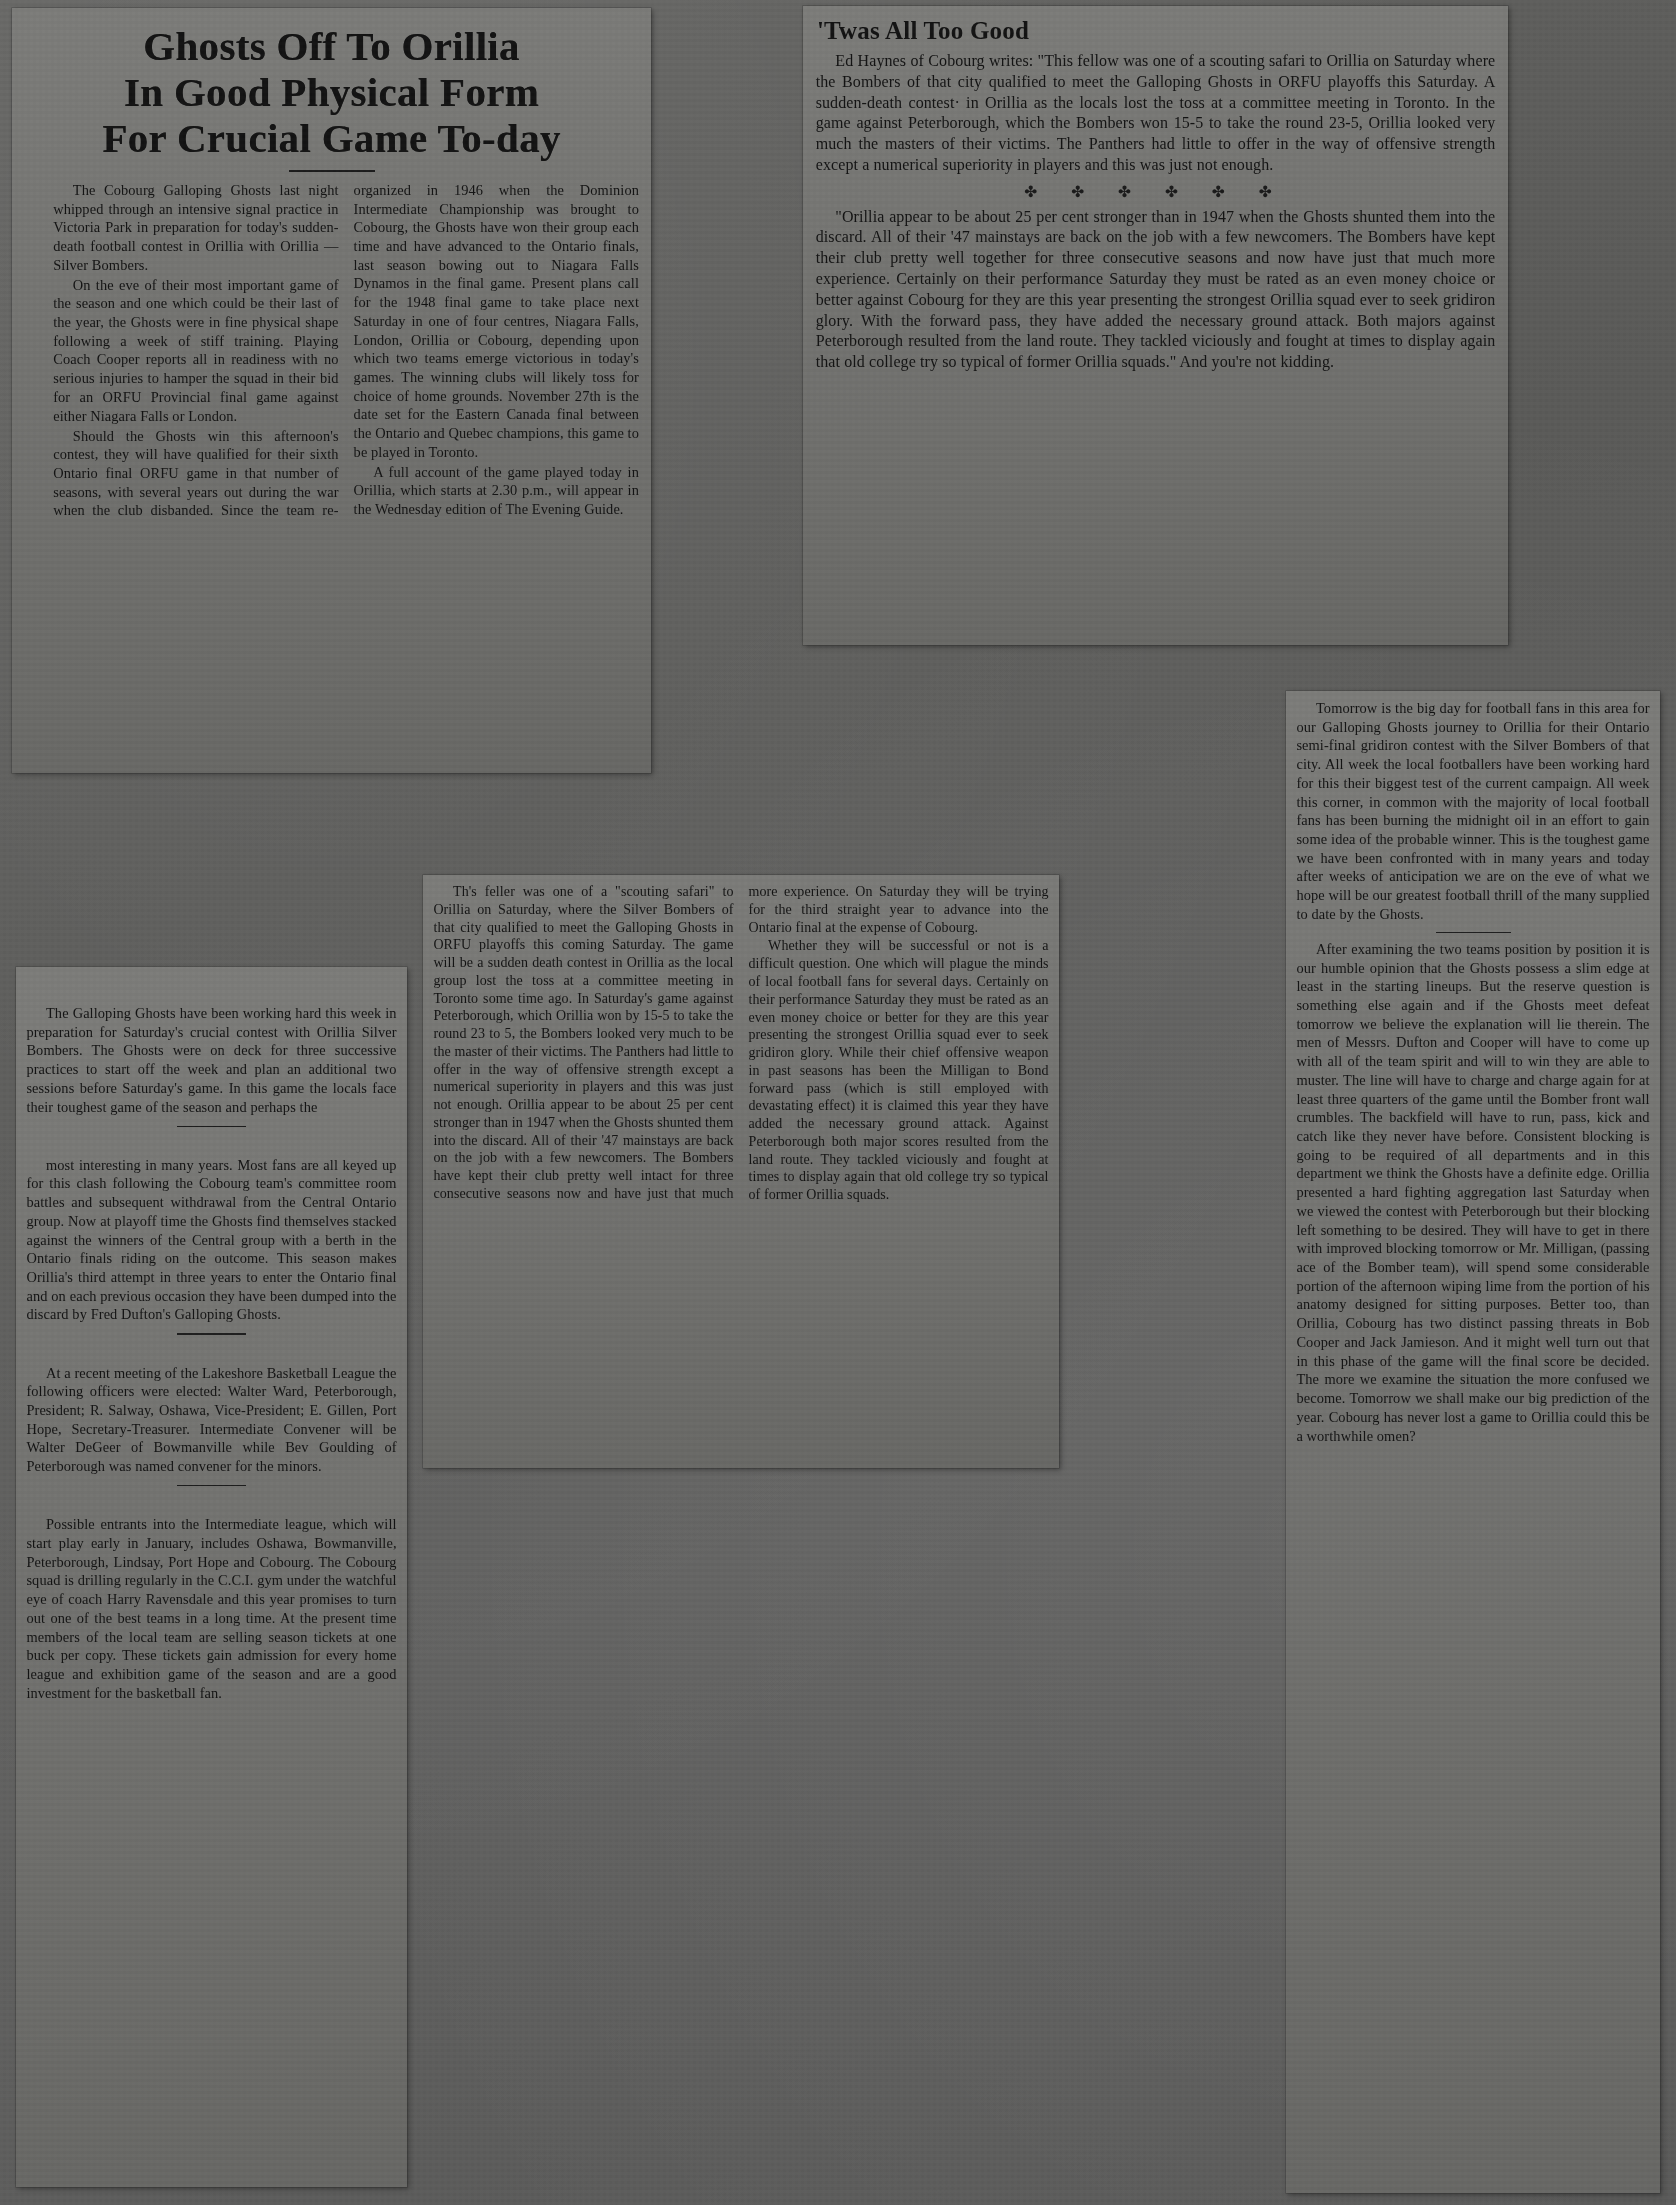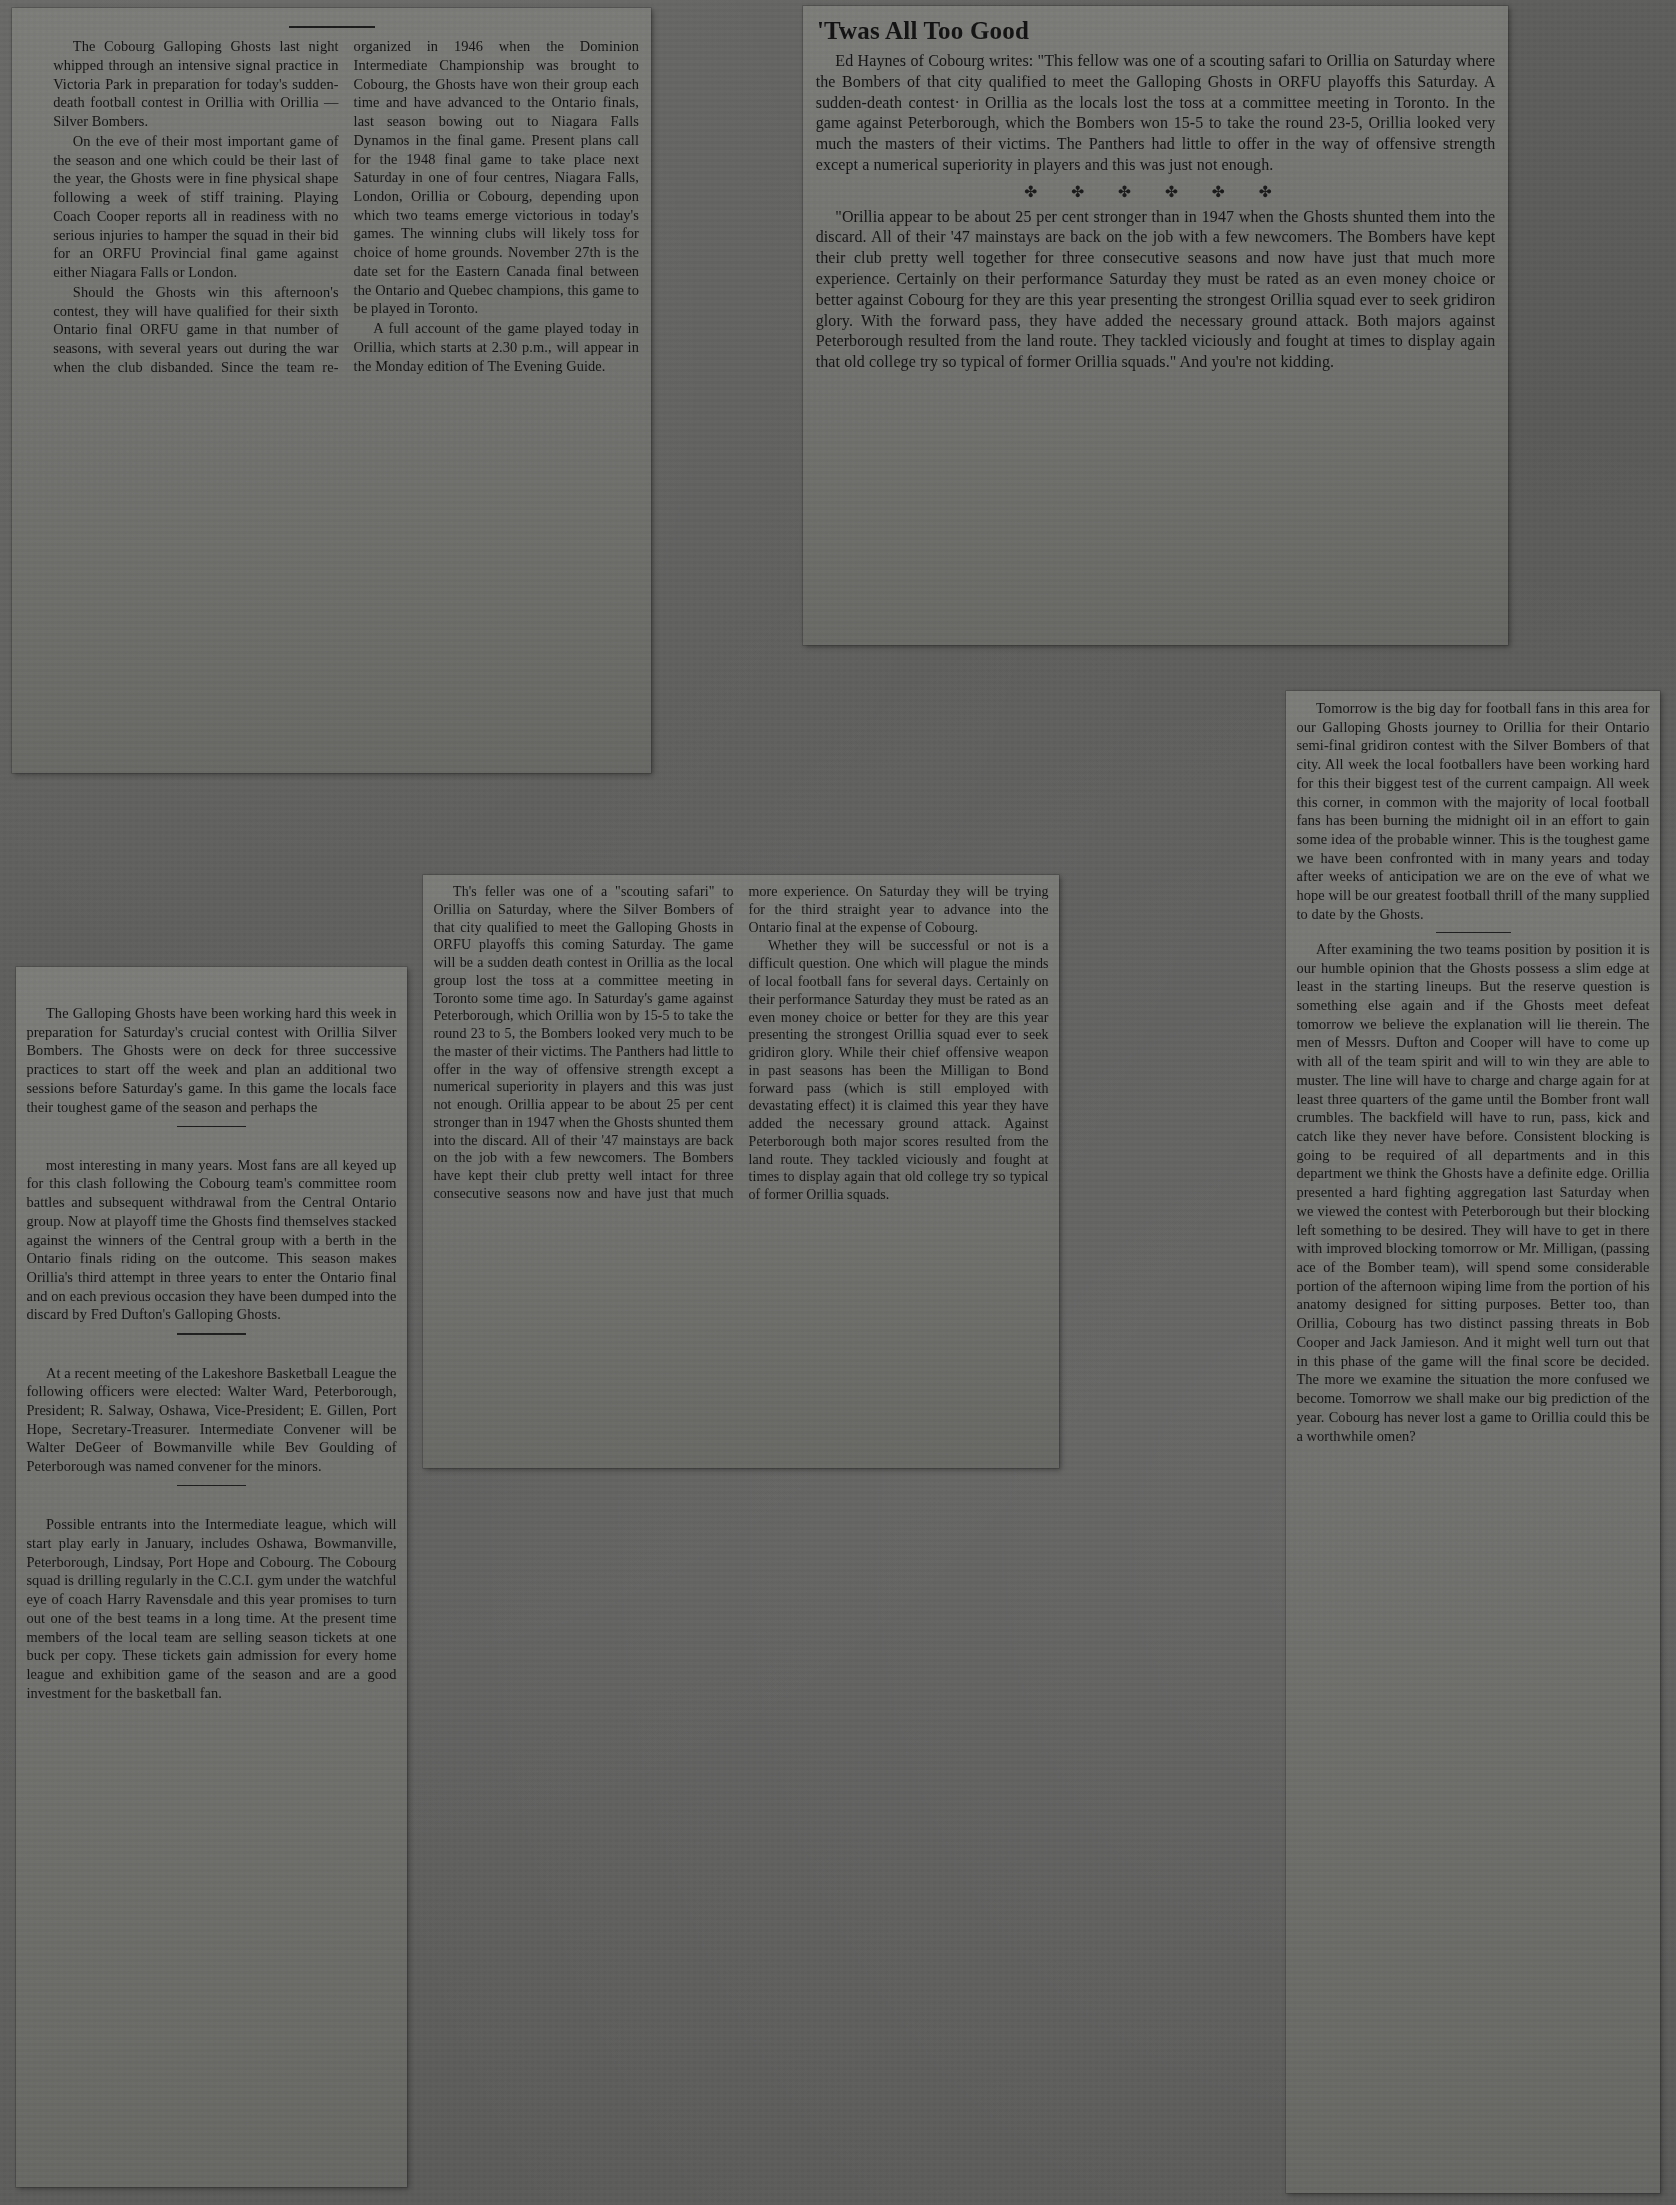--- a/index.html
+++ b/index.html
@@ -139,26 +139,31 @@
       repeating-linear-gradient(0deg, rgba(255,255,255,0.035) 0 0.6px, rgba(0,0,0,0.035) 0.6px 1.2px),
       repeating-linear-gradient(90deg, rgba(255,255,255,0.02) 0 0.6px, rgba(0,0,0,0.02) 0.6px 1.2px);
   }
 </style>
 </head>
 <body>
 
 <div id="page">
 
   <div class="clip" id="headline-clip">
+    <div class="hl" id="main-headline">
+      <span class="l1">Ghosts Off To Orillia</span>
+      <span class="l2">In Good Physical Form</span>
+      <span class="l3">For Crucial Game To-day</span>
+    </div>
     <div class="rule-short"></div>
     <div class="cols2" id="headline-body">
       <p>The Cobourg Galloping Ghosts last night whipped through an intensive signal practice in Victoria Park in preparation for today's sudden-death football contest in Orillia with Orillia —Silver Bombers.</p>
       <p>On the eve of their most important game of the season and one which could be their last of the year, the Ghosts were in fine physical shape following a week of stiff training. Playing Coach Cooper reports all in readiness with no serious injuries to hamper the squad in their bid for an ORFU Provincial final game against either Niagara Falls or London.</p>
       <p>Should the Ghosts win this afternoon's contest, they will have qualified for their sixth Ontario final ORFU game in that number of seasons, with several years out during the war when the club disbanded. Since the team re-organized in 1946 when the Dominion Intermediate Championship was brought to Cobourg, the Ghosts have won their group each time and have advanced to the Ontario finals, last season bowing out to Niagara Falls Dynamos in the final game. Present plans call for the 1948 final game to take place next Saturday in one of four centres, Niagara Falls, London, Orillia or Cobourg, depending upon which two teams emerge victorious in today's games. The winning clubs will likely toss for choice of home grounds. November 27th is the date set for the Eastern Canada final between the Ontario and Quebec champions, this game to be played in Toronto.</p>
-      <p>A full account of the game played today in Orillia, which starts at 2.30 p.m., will appear in the Monday edition of The Evening Guide.</p>
+      <p>A full account of the game played today in Orillia, which starts at 2.30 p.m., will appear in the Wednesday edition of The Evening Guide.</p>
     </div>
   </div>
 
   <div class="clip" id="twas-clip">
     <div id="twas-title">'Twas All Too Good</div>
     <p>Ed Haynes of Cobourg writes: "This fellow was one of a scouting safari to Orillia on Saturday where the Bombers of that city qualified to meet the Galloping Ghosts in ORFU playoffs this Saturday. A sudden-death contest· in Orillia as the locals lost the toss at a committee meeting in Toronto. In the game against Peterborough, which the Bombers won 15-5 to take the round 23-5, Orillia looked very much the masters of their victims. The Panthers had little to offer in the way of offensive strength except a numerical superiority in players and this was just not enough.</p>
     <div class="stars">✤ ✤ ✤ ✤ ✤ ✤</div>
     <p>"Orillia appear to be about 25 per cent stronger than in 1947 when the Ghosts shunted them into the discard. All of their '47 mainstays are back on the job with a few newcomers. The Bombers have kept their club pretty well together for three consecutive seasons and now have just that much more experience. Certainly on their performance Saturday they must be rated as an even money choice or better against Cobourg for they are this year presenting the strongest Orillia squad ever to seek gridiron glory. With the forward pass, they have added the necessary ground attack. Both majors against Peterborough resulted from the land route. They tackled viciously and fought at times to display again that old college try so typical of former Orillia squads."  And you're not kidding.</p>
   </div>
 

